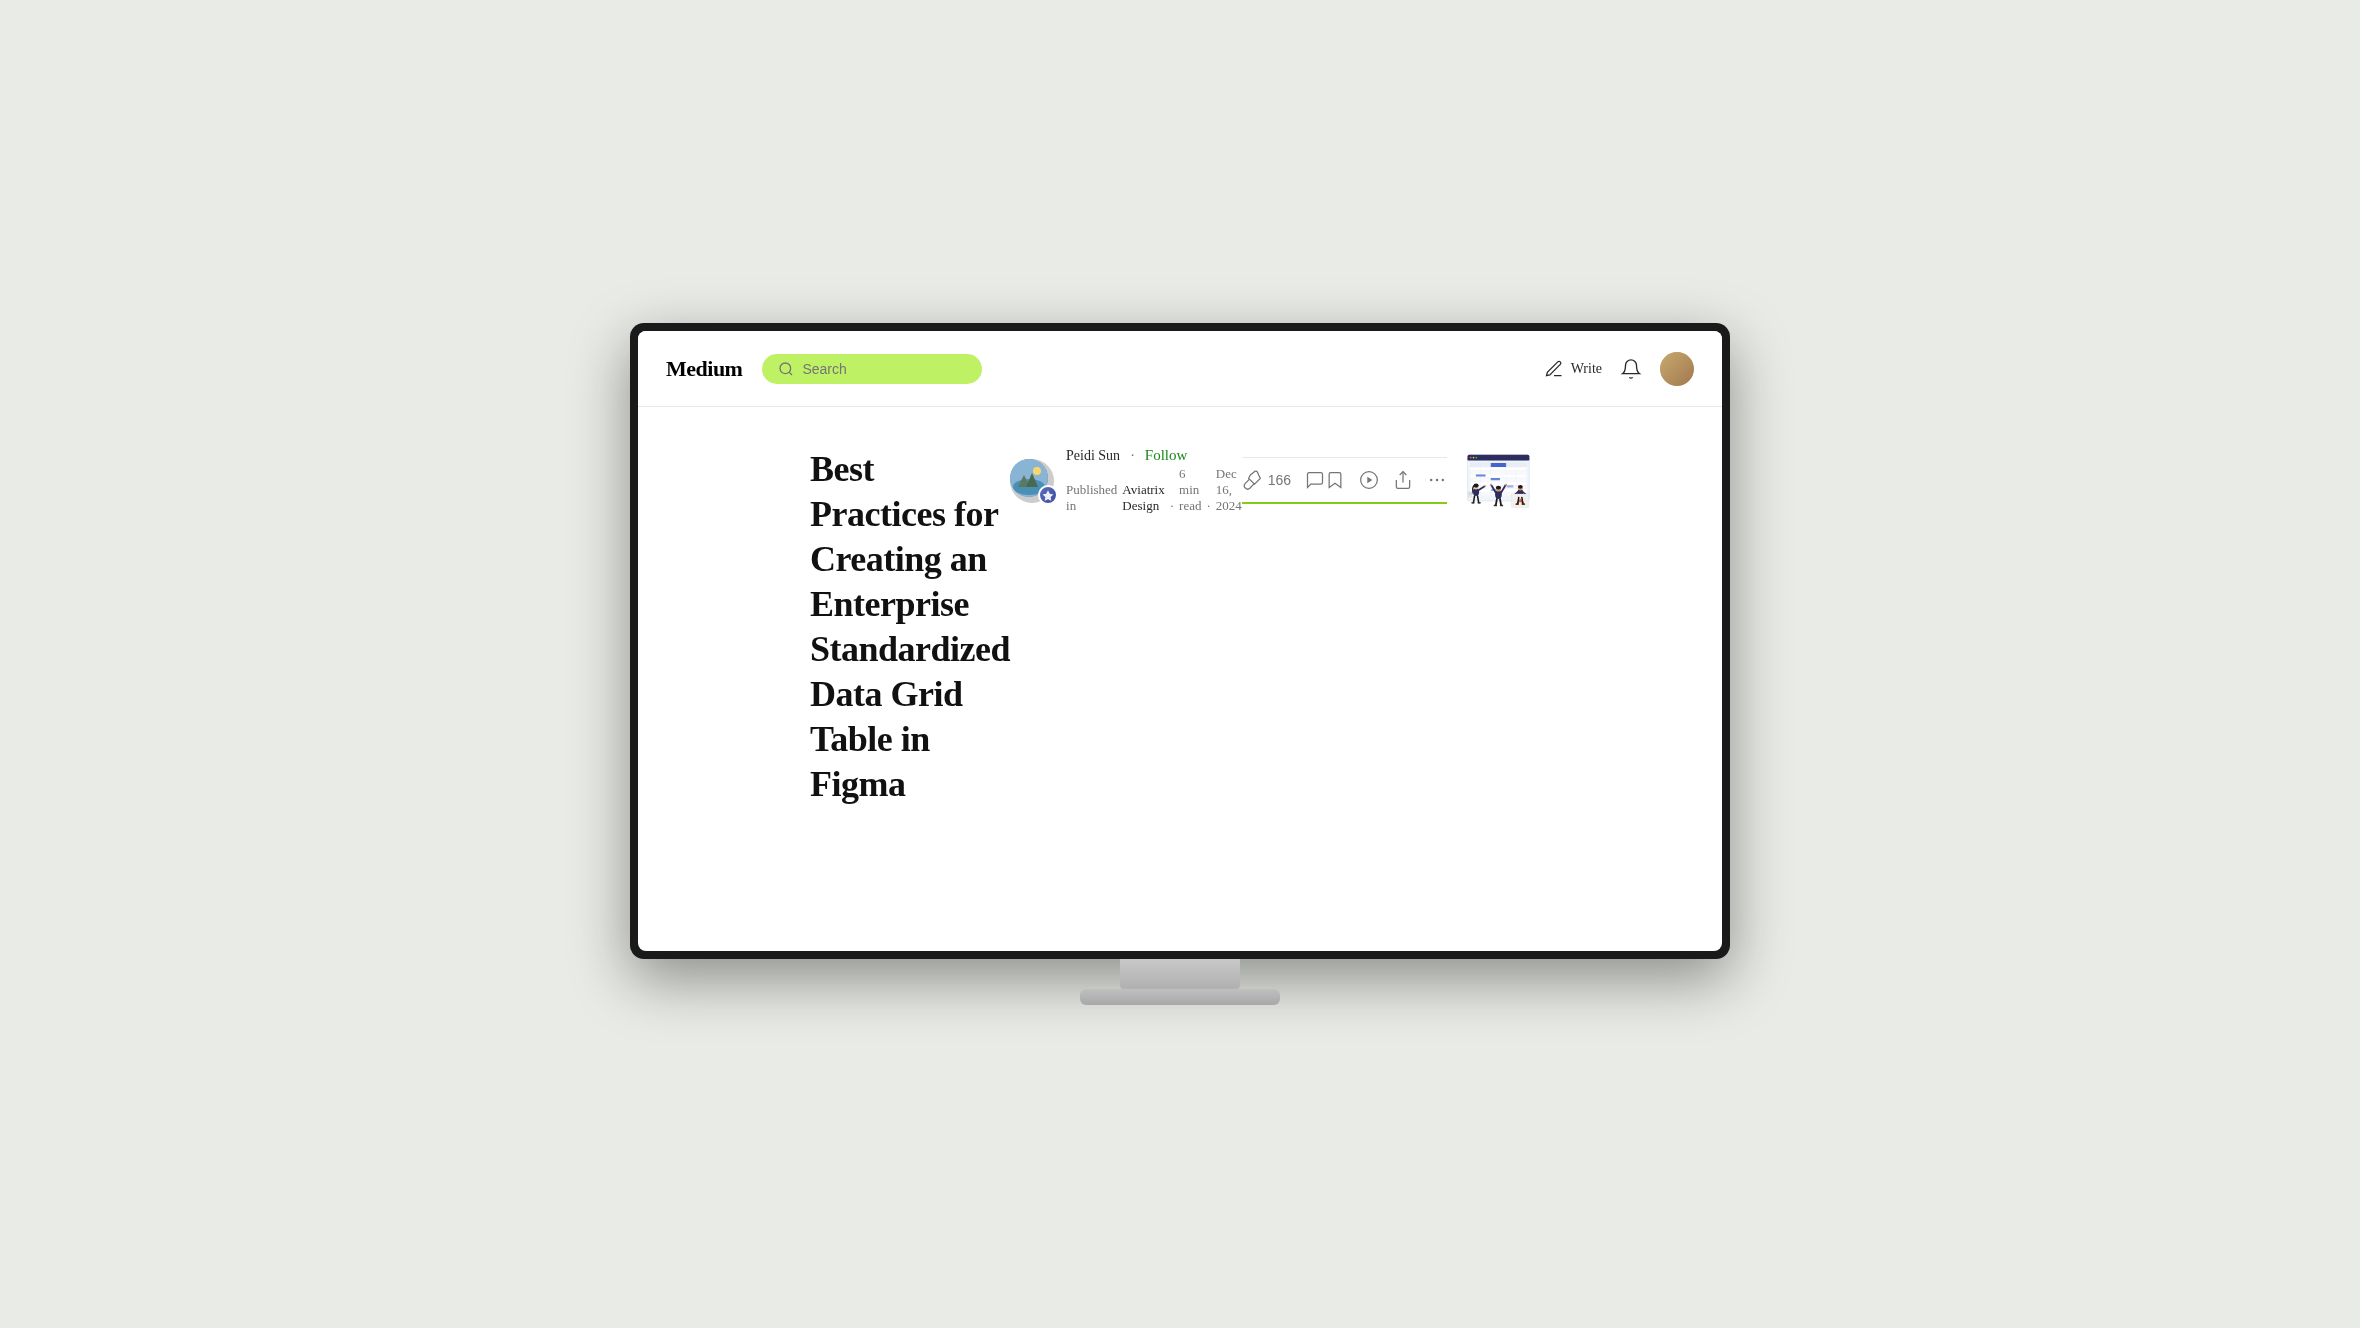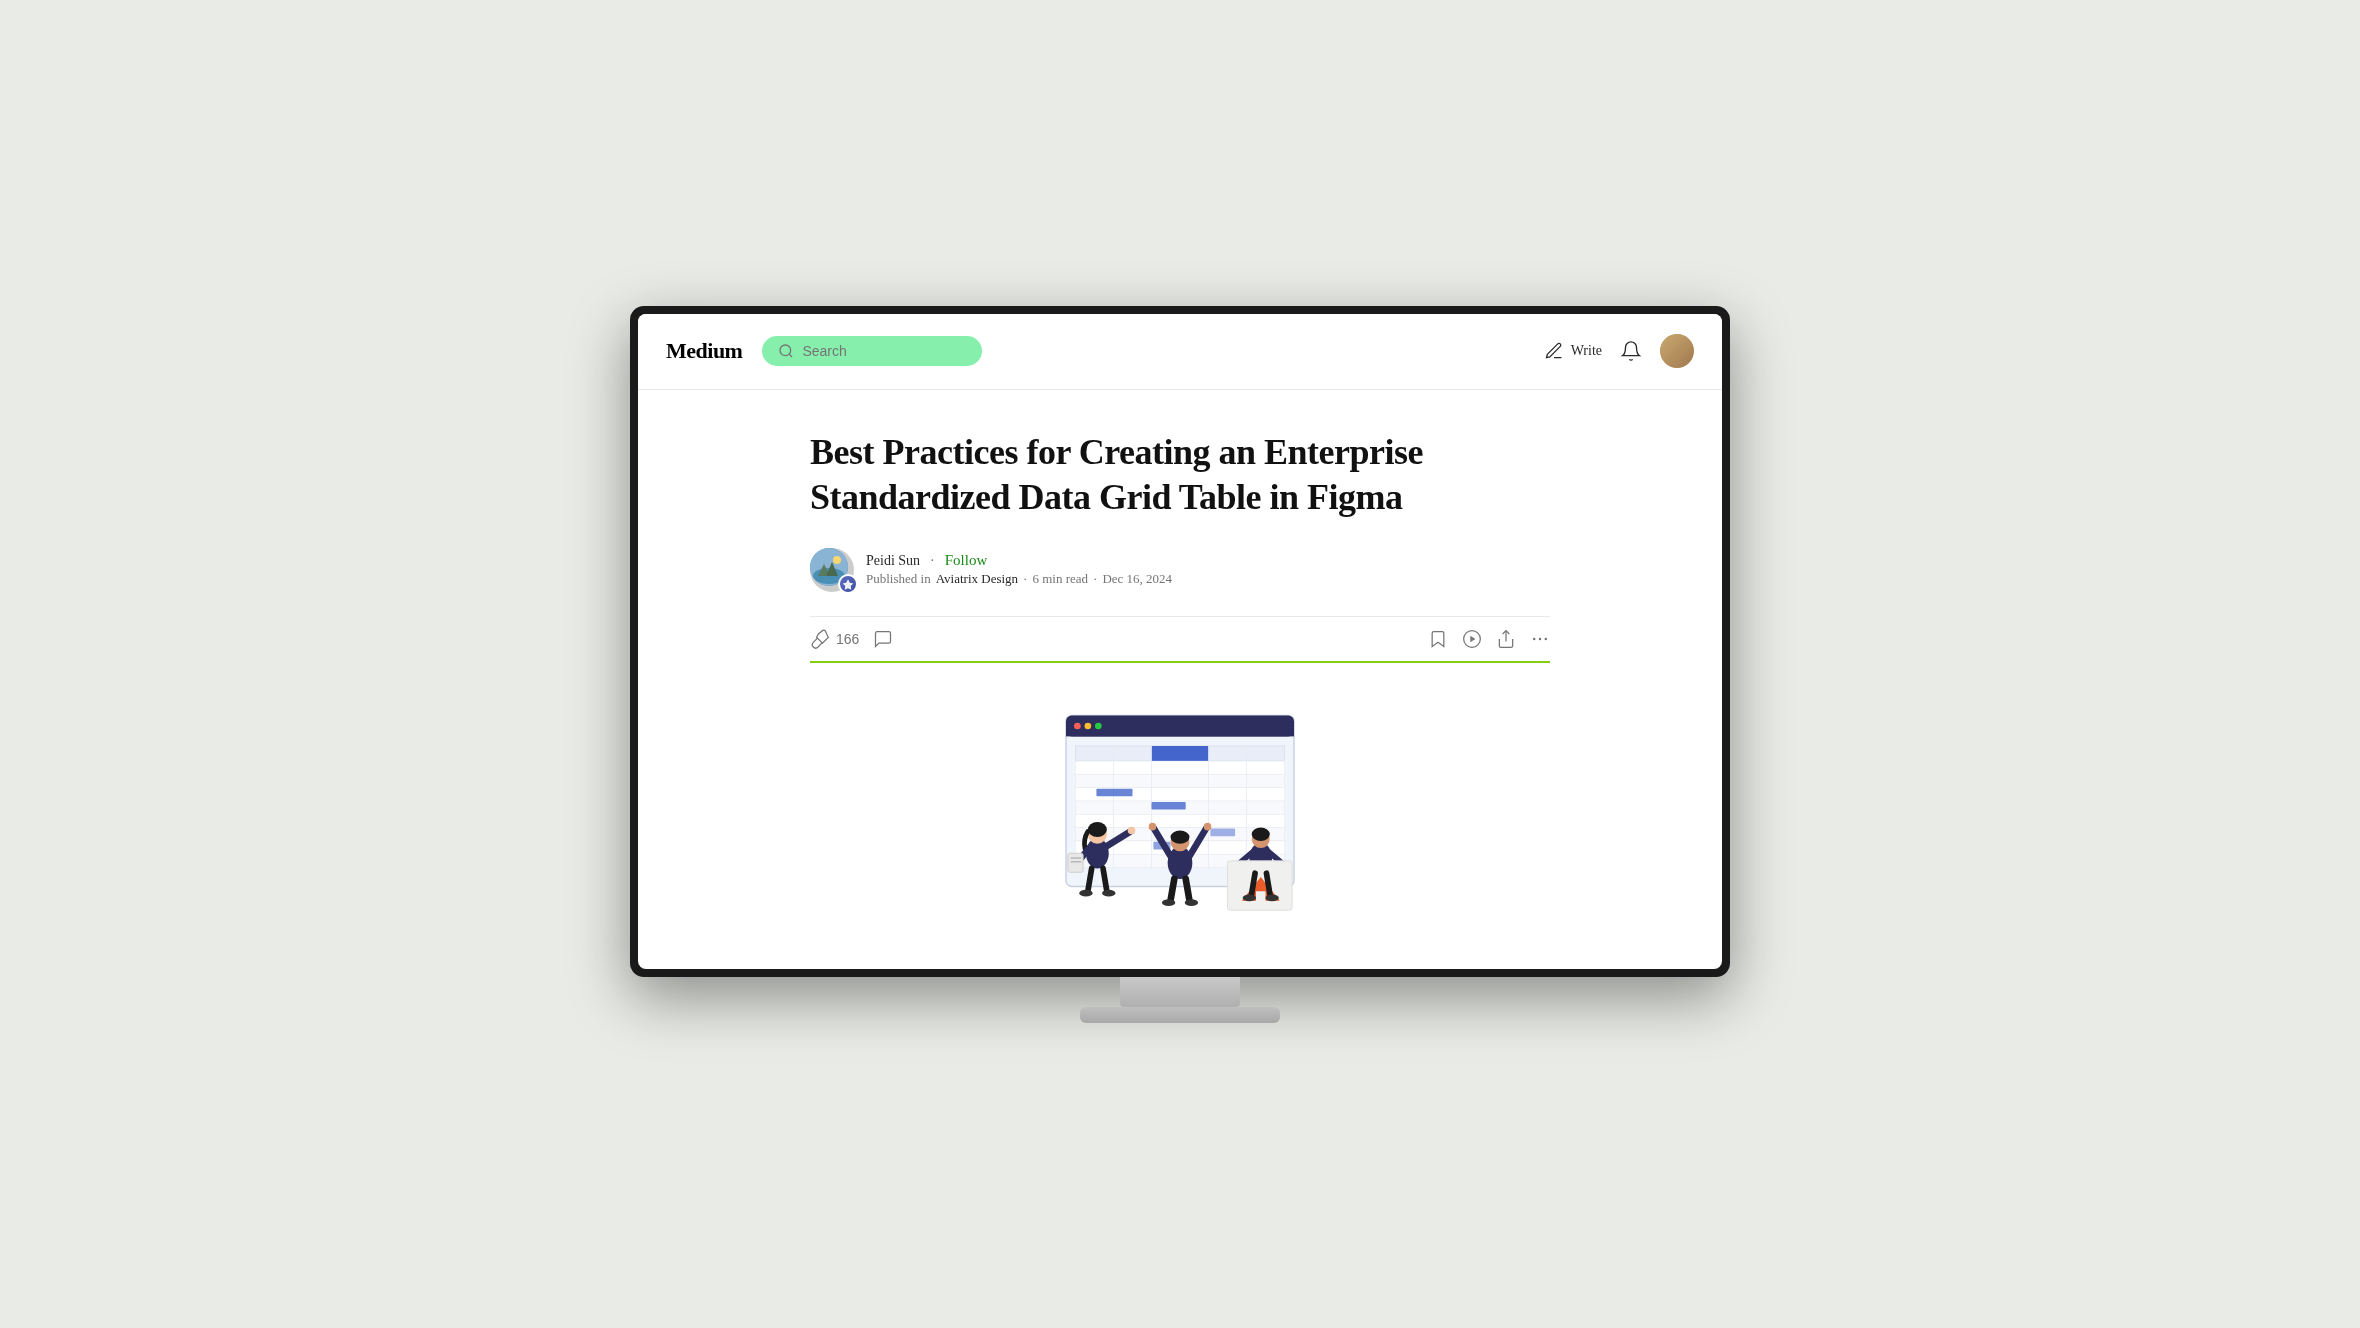--- a/index.html
+++ b/index.html
@@ -52,21 +52,21 @@
       font-weight: 700;
       color: #000;
       letter-spacing: -0.5px;
       margin-right: 20px;
       flex-shrink: 0;
     }
 
     .navbar-search {
       display: flex;
       align-items: center;
-      background: #86efac;
+      background: #bef264;
       border-radius: 20px;
       padding: 7px 16px;
       gap: 8px;
       flex: 0 0 auto;
       width: 220px;
     }
 
     .search-icon-svg {
       color: #757575;
       flex-shrink: 0;
@@ -126,21 +126,21 @@
     .avatar-inner {
       width: 100%;
       height: 100%;
       background: linear-gradient(135deg, #c9a96e 0%, #a07850 100%);
       border-radius: 50%;
     }
 
     
     .article-area {
       display: flex;
-      flex-direction: column;
+      flex-direction: row;
       align-items: flex-start;
       max-width: 740px;
       margin: 0 auto;
       padding: 40px 0 16px 0;
     }
 
     .article-title {
       font-family: Georgia, 'Times New Roman', serif;
       font-size: 36px;
       font-weight: 700;

